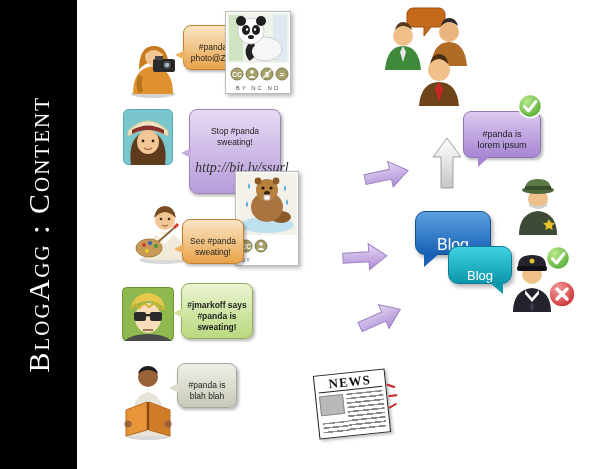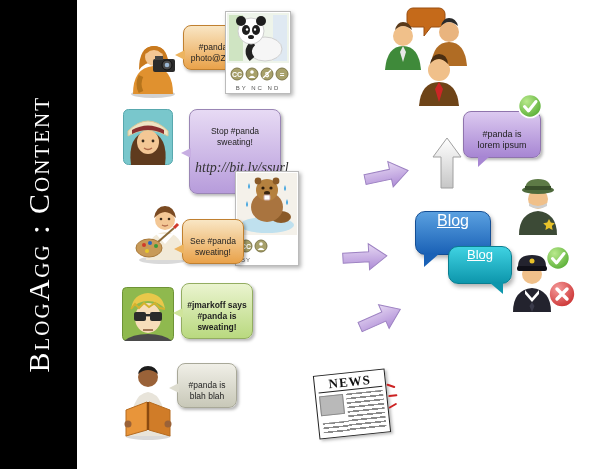--- a/index.html
+++ b/index.html
@@ -41,22 +41,22 @@
 
   
   .photo-card { position:absolute; background:#fff; border:1px solid #bbb; padding:1px;
                 box-shadow:2px 2px 4px rgba(0,0,0,0.3); }
   .panda-card { left:225px; top:11px; width:66px; z-index:3; }
   .beaver-card{ left:235px; top:171px; width:64px; z-index:2; }
   .cc-text { font-size:6px; color:#555; letter-spacing:2px; text-align:center; line-height:1; padding-bottom:1px; }
   .cc-text.left { text-align:left; padding-left:4px; letter-spacing:1px; }
 
   
-  .hub { position:absolute; border-radius:10px; color:#fff; display:flex; align-items:flex-start;
-         justify-content:center; box-shadow:2px 3px 4px rgba(0,0,0,0.3);text-decoration:underline; }
+  .hub { position:absolute; border-radius:10px; color:#fff; display:flex; align-items:flex-end;
+         justify-content:center; box-shadow:2px 3px 4px rgba(0,0,0,0.3); }
   .blog-bubble { left:415px; top:211px; width:76px; height:44px; z-index:1;
                  background:linear-gradient(#5aa0e0,#1a61b6); border:1px solid #144e94; font-size:16px; }
   .blog-bubble::after { content:""; position:absolute; left:8px; bottom:-13px; width:0; height:0;
                  border-top:14px solid #1a61b6; border-right:16px solid transparent; }
   .tweet-bubble { left:448px; top:246px; width:64px; height:38px; z-index:2;
                  background:linear-gradient(#3fd2e2,#0d96ac); border:1px solid #0a7econst; border:1px solid #0a7e90; font-size:13px; }
   .tweet-bubble::after { content:""; position:absolute; right:8px; bottom:-11px; width:0; height:0;
                  border-top:12px solid #0d96ac; border-left:14px solid transparent; }
 
   

